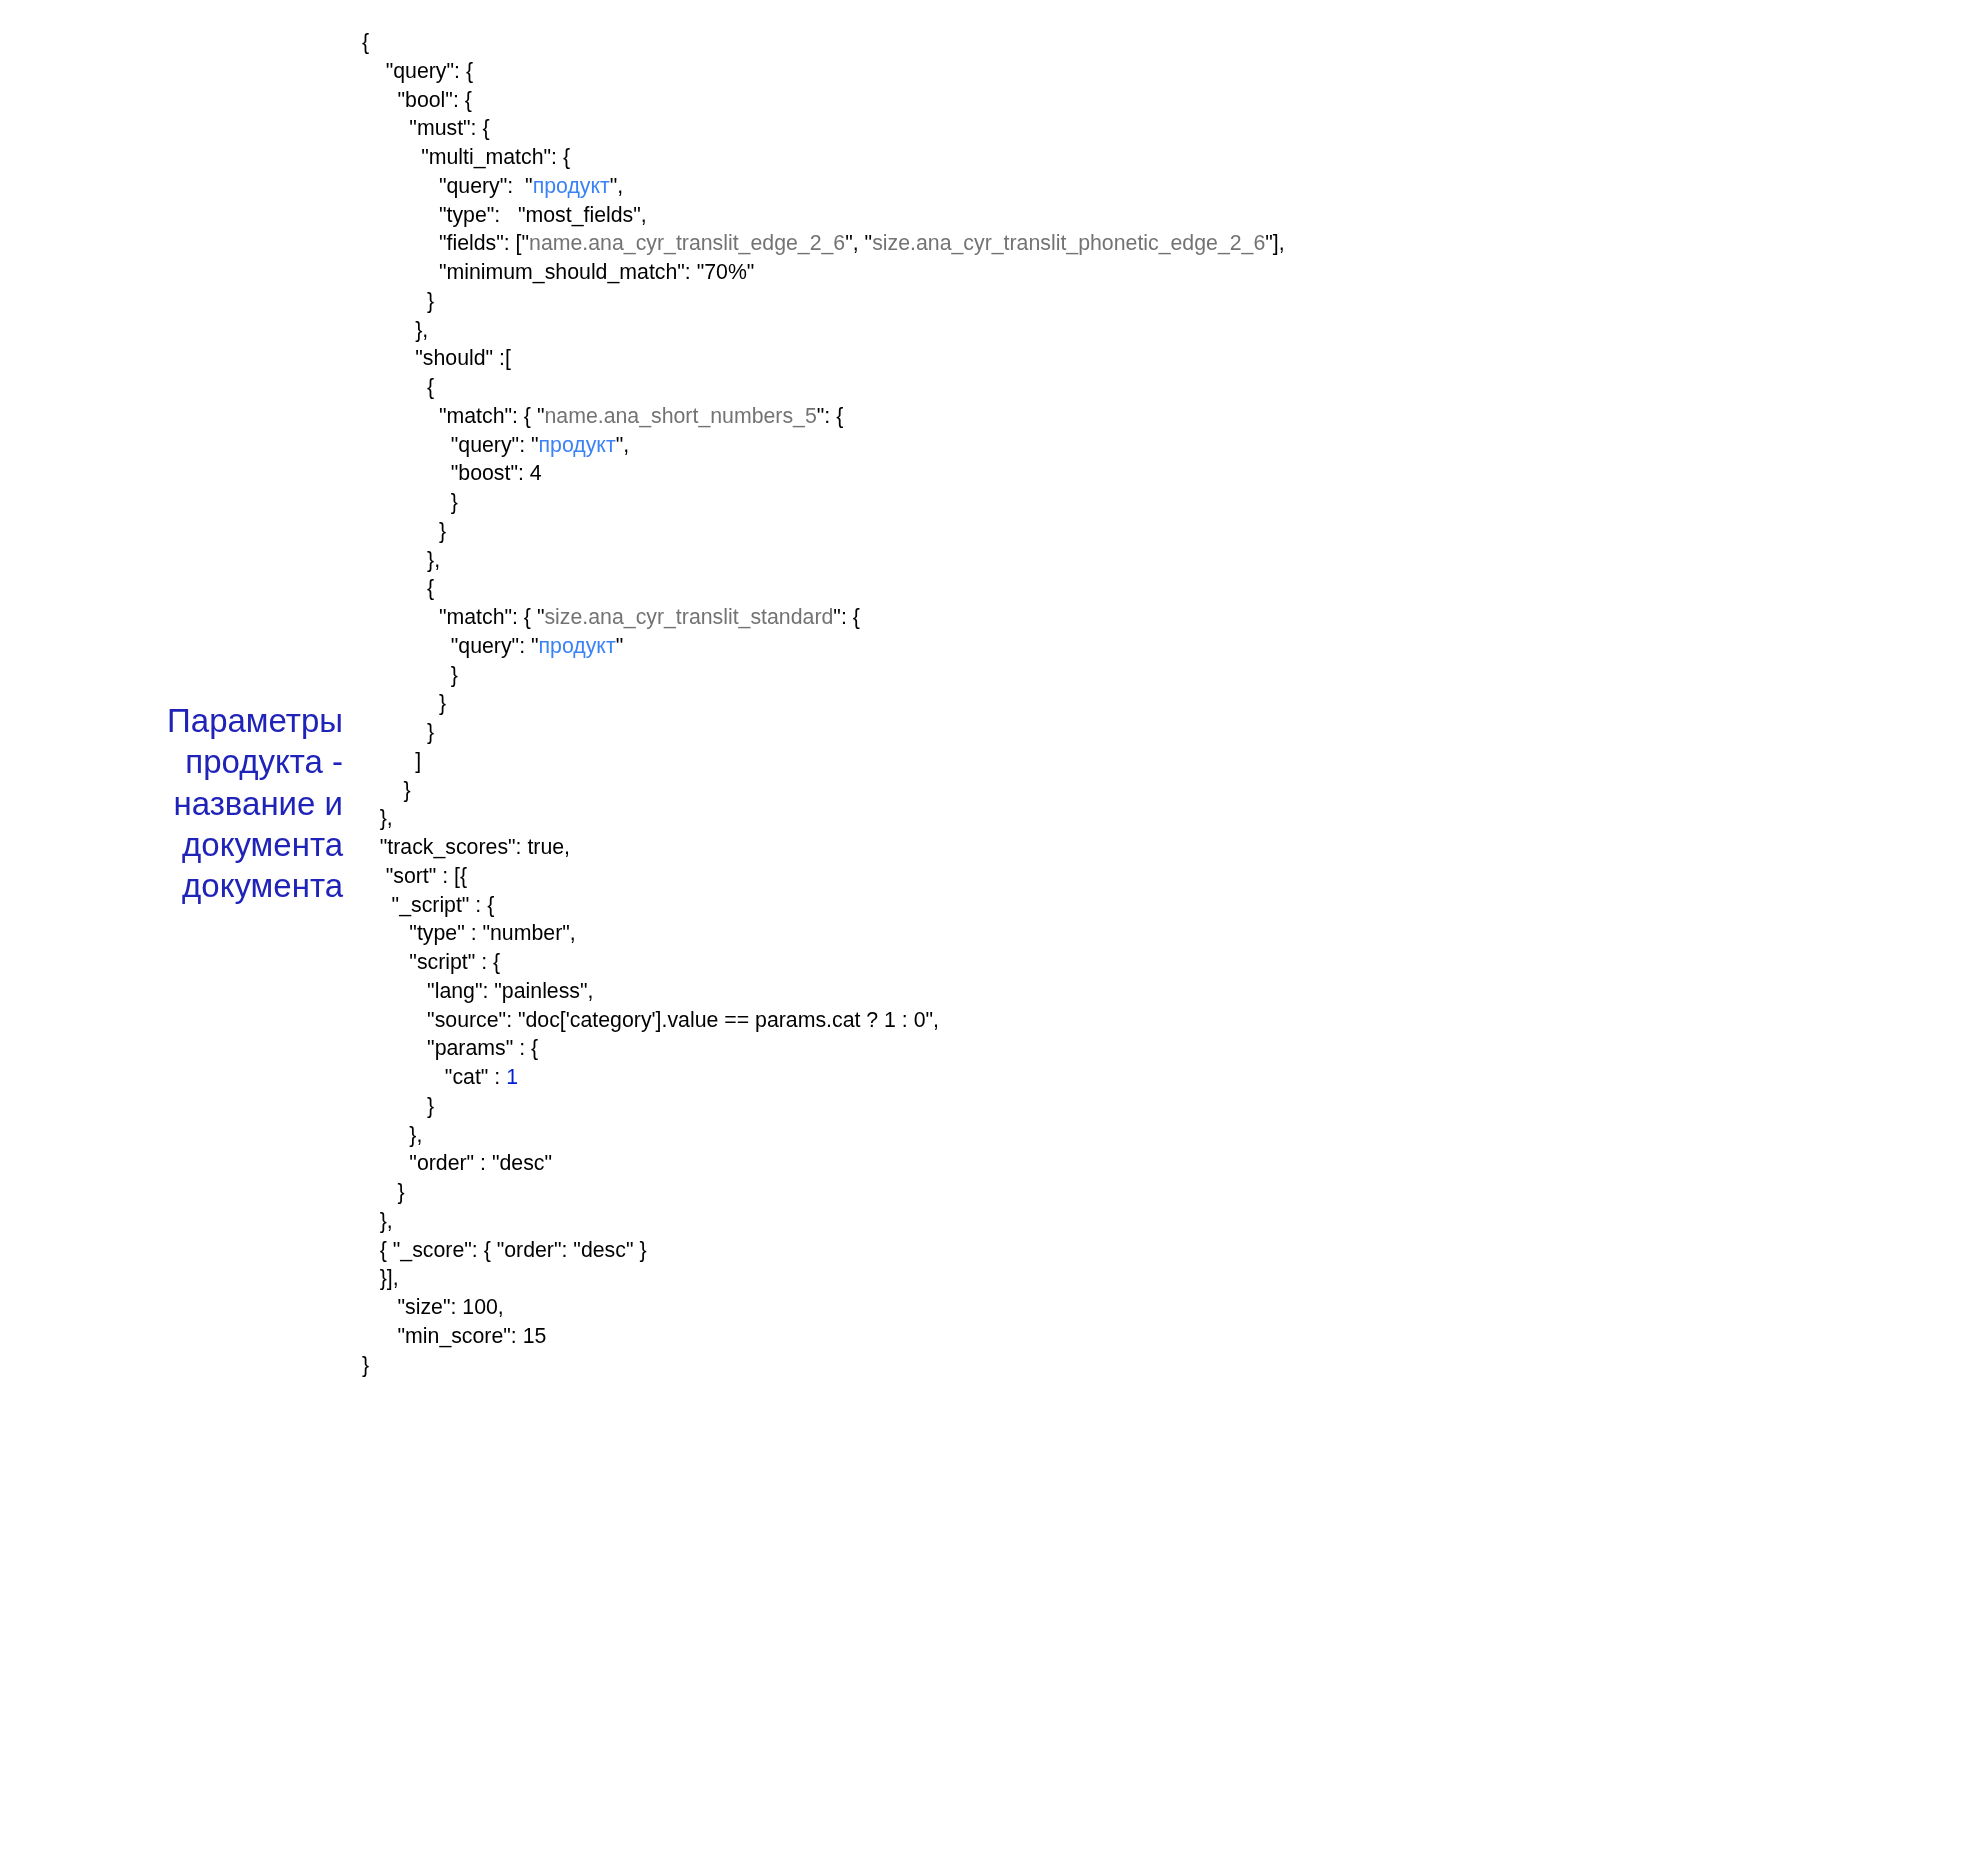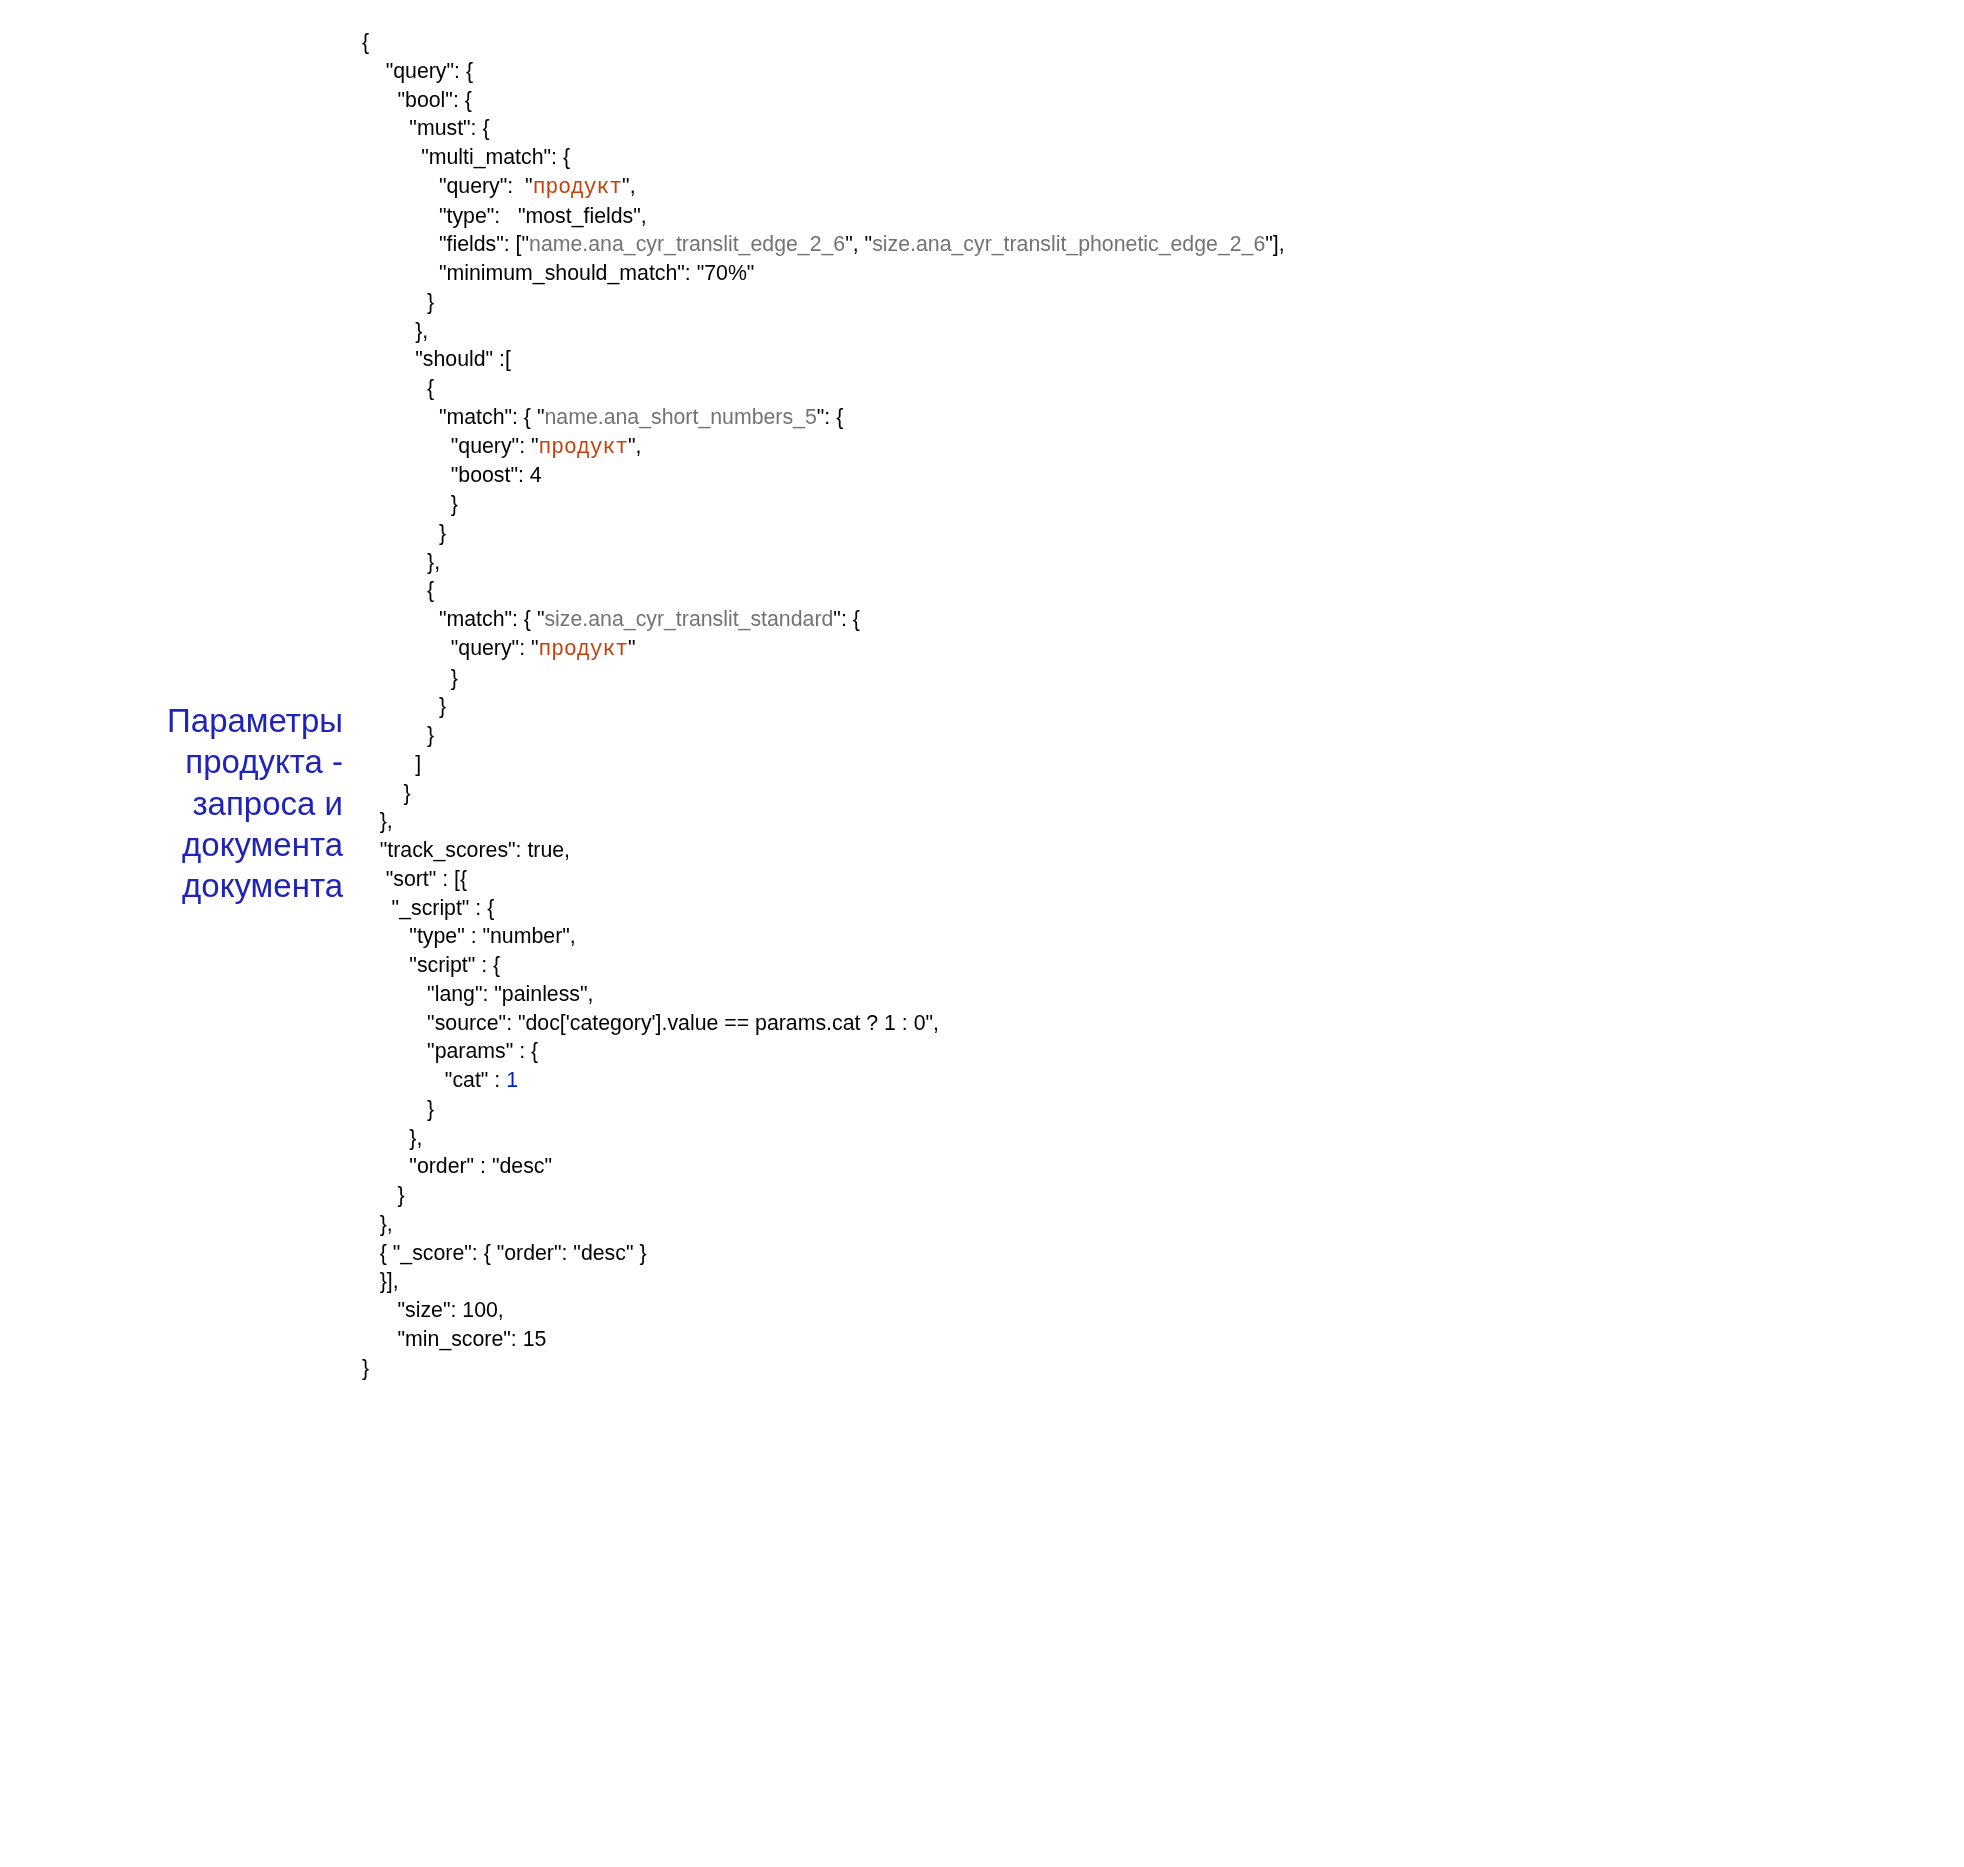--- a/index.html
+++ b/index.html
@@ -17,21 +17,21 @@
     height: 1867px;
   }
   .code {
     position: absolute;
     left: 362px;
     top: 28px;
     white-space: pre;
     font-family: Helvetica, Arial, sans-serif;
   }
   .k { color: #000; }
-  .b { color: #c2410c; font-family: Liberation Mono, monospace; }   
+  .b { color: #3b82f6; }   
   .r { color: #737373; }   
   .n { color: #0020d8; }   
 
   .annot {
     position: absolute;
     font-family: "Comic Sans MS", "Comic Sans", cursive, sans-serif;
     font-size: 33px;
     line-height: 1.25;
     text-align: center;
     font-weight: 500;
@@ -51,21 +51,21 @@
   }
 </style>
 </head>
 <body>
 
 <div class="page">
 
   <div class="annot annot-left">
     <span>Параметры</span><br>
     <span>продукта -</span><br>
-    <span>запроса и</span><br>
+    <span>название и</span><br>
     <span>документа</span><br>
     <span>документа</span>
   </div>
 
 
   <div class="code"><span class="k">{</span>
 <span class="k">    "query": {</span>
 <span class="k">      "bool": {</span>
 <span class="k">        "must": {</span>
 <span class="k">          "multi_match": {</span>

